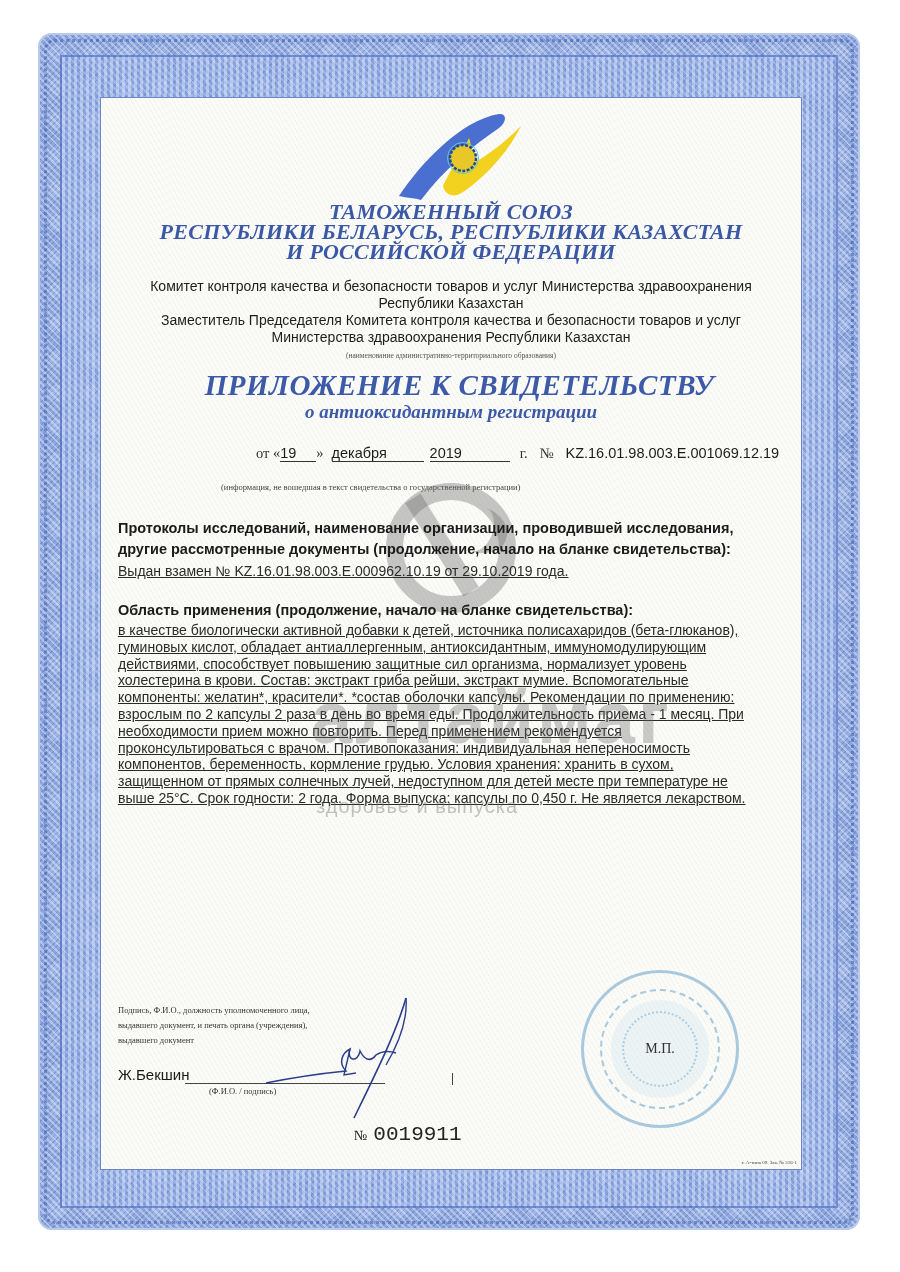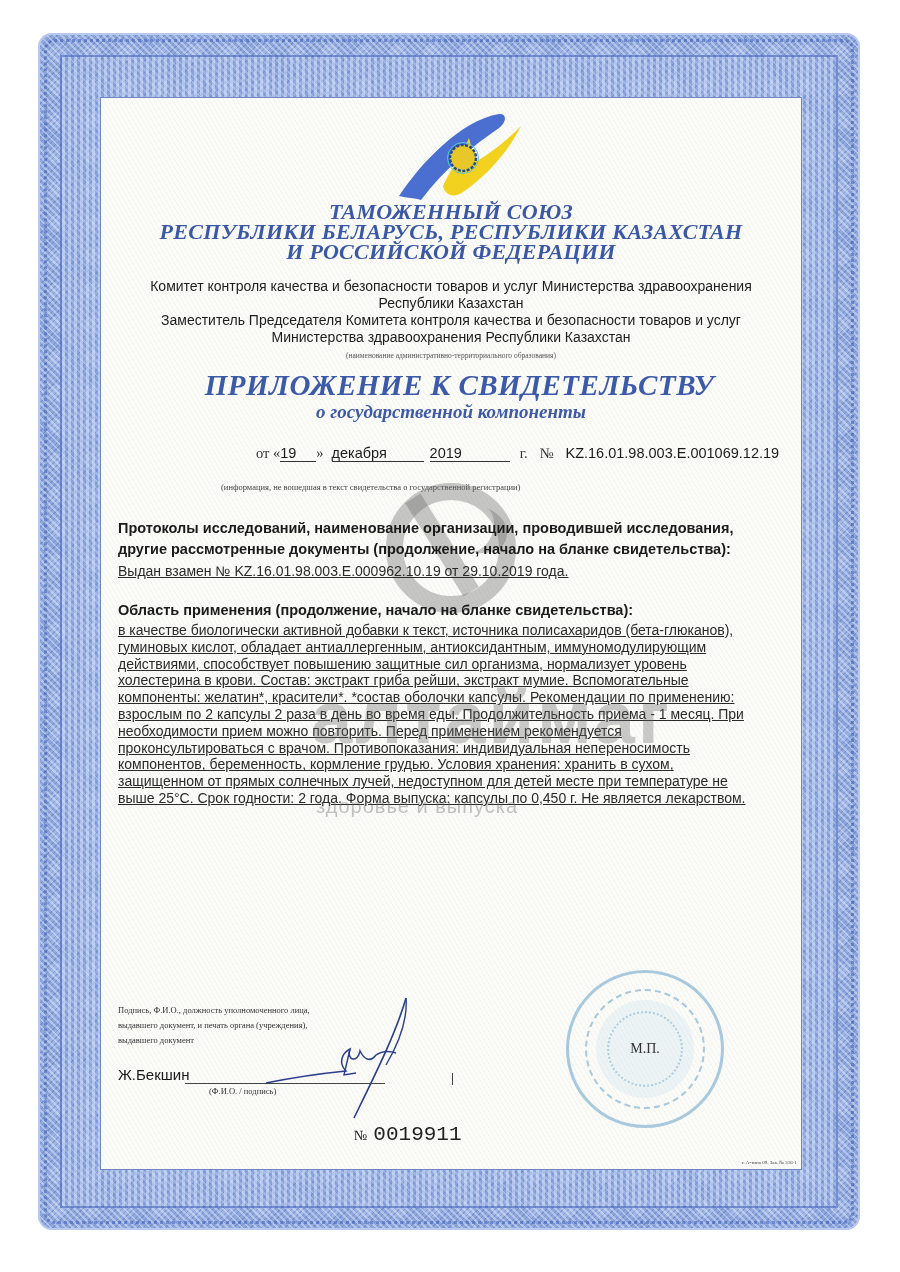--- a/index.html
+++ b/index.html
@@ -78,21 +78,21 @@
       left: 17px; top: 905px; font-family: "Liberation Serif", serif; font-size: 8.5px; line-height: 15px; color: #333; width: 300px;
     }
     .signer { left: 17px; top: 968px; font-size: 15px; color: #1a1a1a; }
     .sign-line { left: 84px; top: 985px; width: 200px; border-bottom: 1px solid #444; }
     .sign-line-caption { left: 108px; top: 988px; font-family: "Liberation Serif", serif; font-size: 8.5px; color: #333; }
     .tick { left: 351px; top: 975px; width: 1px; height: 12px; background: #444; }
     .signature { left: 145px; top: 895px; width: 170px; height: 130px; }
     .serial { left: 253px; top: 1025px; font-family: "Liberation Mono", monospace; font-size: 21px; color: #222; }
     .serial .no { font-family: "Liberation Serif", serif; font-size: 14px; margin-right: 6px; }
     .stamp {
-      left: 465px; top: 872px; width: 158px; height: 158px; border-radius: 50%;
+      left: 480px; top: 872px; width: 158px; height: 158px; border-radius: 50%;
       border: 3px solid rgba(100,160,200,0.55); box-sizing: border-box;
       background: radial-gradient(circle, rgba(190,220,235,0.25) 0 45%, rgba(255,255,255,0) 46%);
     }
     .stamp::before {
       content: ""; position: absolute; inset: 16px; border-radius: 50%;
       border: 2px dashed rgba(100,160,200,0.55);
     }
     .stamp::after {
       content: ""; position: absolute; inset: 38px; border-radius: 50%;
       border: 2px dotted rgba(100,160,200,0.45);
@@ -125,21 +125,21 @@
 
   <div class="abs center authority">
     <div>Комитет контроля качества и безопасности товаров и услуг Министерства здравоохранения</div>
     <div>Республики Казахстан</div>
     <div>Заместитель Председателя Комитета контроля качества и безопасности товаров и услуг</div>
     <div>Министерства здравоохранения Республики Казахстан</div>
   </div>
   <div class="abs center authority-caption">(наименование административно-территориального образования)</div>
 
   <div class="abs center doc-title">ПРИЛОЖЕНИЕ К СВИДЕТЕЛЬСТВУ</div>
-  <div class="abs center doc-subtitle">о государственной компоненты</div>
+  <div class="abs center doc-subtitle">о антиоксидантным регистрации</div>
 
   <div class="abs reg-line">
     <span class="serif">от «</span><span class="u" style="width:36px">19</span><span class="serif">»</span>
     <span class="u" style="width:92px; margin-left:4px">декабря</span>
     <span class="u" style="width:80px; margin-left:2px">2019</span>
     <span class="serif" style="margin-left:6px">г.</span>
     <span class="serif" style="margin-left:8px">№</span>
     <span style="margin-left:8px">KZ.16.01.98.003.E.001069.12.19</span>
   </div>
   <div class="abs reg-caption">(информация, не вошедшая в текст свидетельства о государственной регистрации)</div>
@@ -147,21 +147,21 @@
   <div class="abs watermark-circle"></div>
 
   <div class="abs section-head" style="top:420px">
     <div>Протоколы исследований, наименование организации, проводившей исследования,</div>
     <div>другие рассмотренные документы (продолжение, начало на бланке свидетельства):</div>
   </div>
   <div class="abs body-text" style="top:465px">Выдан взамен № KZ.16.01.98.003.E.000962.10.19 от 29.10.2019 года.</div>
 
   <div class="abs section-head" style="top:502px">Область применения (продолжение, начало на бланке свидетельства):</div>
   <div class="abs body-text" style="top:524px">
-    <div>в качестве биологически активной добавки к текст, источника полисахаридов (бета-глюканов),</div>
+    <div>в качестве биологически активной добавки к детей, источника полисахаридов (бета-глюканов),</div>
     <div>гуминовых кислот, обладает антиаллергенным, антиоксидантным, иммуномодулирующим</div>
     <div>действиями, способствует повышению защитные сил организма, нормализует уровень</div>
     <div>холестерина в крови. Состав: экстракт гриба рейши, экстракт мумие. Вспомогательные</div>
     <div>компоненты: желатин*, красители*. *состав оболочки капсулы. Рекомендации по применению:</div>
     <div>взрослым по 2 капсулы 2 раза в день во время еды. Продолжительность приема - 1 месяц. При</div>
     <div>необходимости прием можно повторить. Перед применением рекомендуется</div>
     <div>проконсультироваться с врачом. Противопоказания: индивидуальная непереносимость</div>
     <div>компонентов, беременность, кормление грудью. Условия хранения: хранить в сухом,</div>
     <div>защищенном от прямых солнечных лучей, недоступном для детей месте при температуре не</div>
     <div>выше 25°C. Срок годности: 2 года. Форма выпуска: капсулы по 0,450 г. Не является лекарством.</div>

